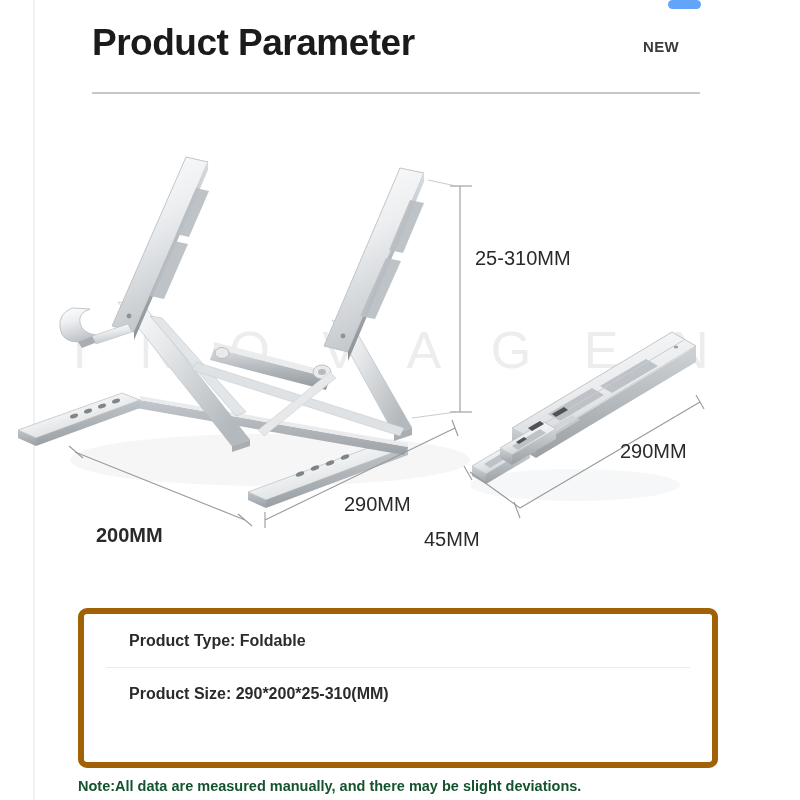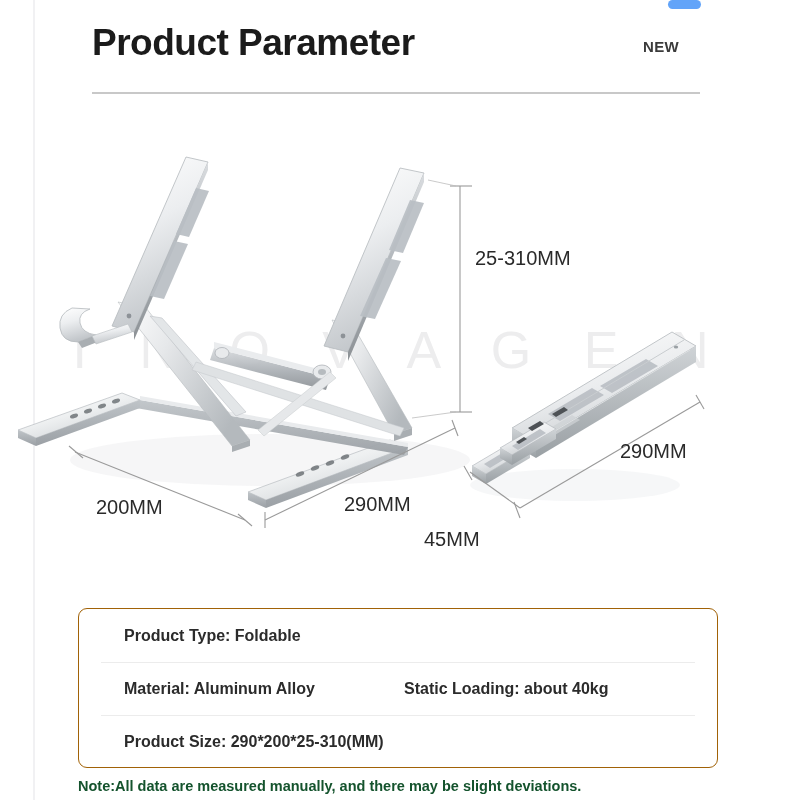--- a/index.html
+++ b/index.html
@@ -74,30 +74,30 @@
 
   
   .dim {
     position:absolute;
     font-size:20px;
     color:#2a2a2a;
     white-space:nowrap;
     font-family:"Liberation Sans", sans-serif;
   }
   .dim-height  { left:475px; top:247px; }
-  .dim-width   { left:96px;  top:496px; }
+  .dim-width   { left:96px;  top:524px;font-weight:bold; }
   .dim-depth   { left:344px; top:493px; }
   .dim-fold-l  { left:620px; top:440px; }
   .dim-fold-w  { left:424px; top:528px; }
 
   
   .spec-table {
     position:absolute; left:78px; top:608px;
     width:640px; height:160px;
-    border:1px solid #a16207;
+    border:6px solid #a16207;
     border-radius:9px;
     background:#ffffff;
   }
   .spec-row {
     position:relative;
     display:flex;
     height:53px;
     align-items:center;
   }
   .spec-row + .spec-row::before {
@@ -323,23 +323,19 @@
   <div class="dim dim-width">200MM</div>
   <div class="dim dim-depth">290MM</div>
   <div class="dim dim-fold-l">290MM</div>
   <div class="dim dim-fold-w">45MM</div>
 
   <div class="spec-table">
     <div class="spec-row">
       <div class="spec-cell c1">Product Type: Foldable</div>
     </div>
     <div class="spec-row">
-      <div class="spec-cell c1">Material: Aluminum Alloy</div>
-      <div class="spec-cell c2">Static Loading: about 40kg</div>
-    </div>
-    <div class="spec-row">
       <div class="spec-cell c1" style="width:auto;">Product Size: 290*200*25-310(MM)</div>
     </div>
   </div>
 
   <div class="note">Note:All data are measured manually, and there may be slight deviations.</div>
 
 </div>
 
 </body></html>

